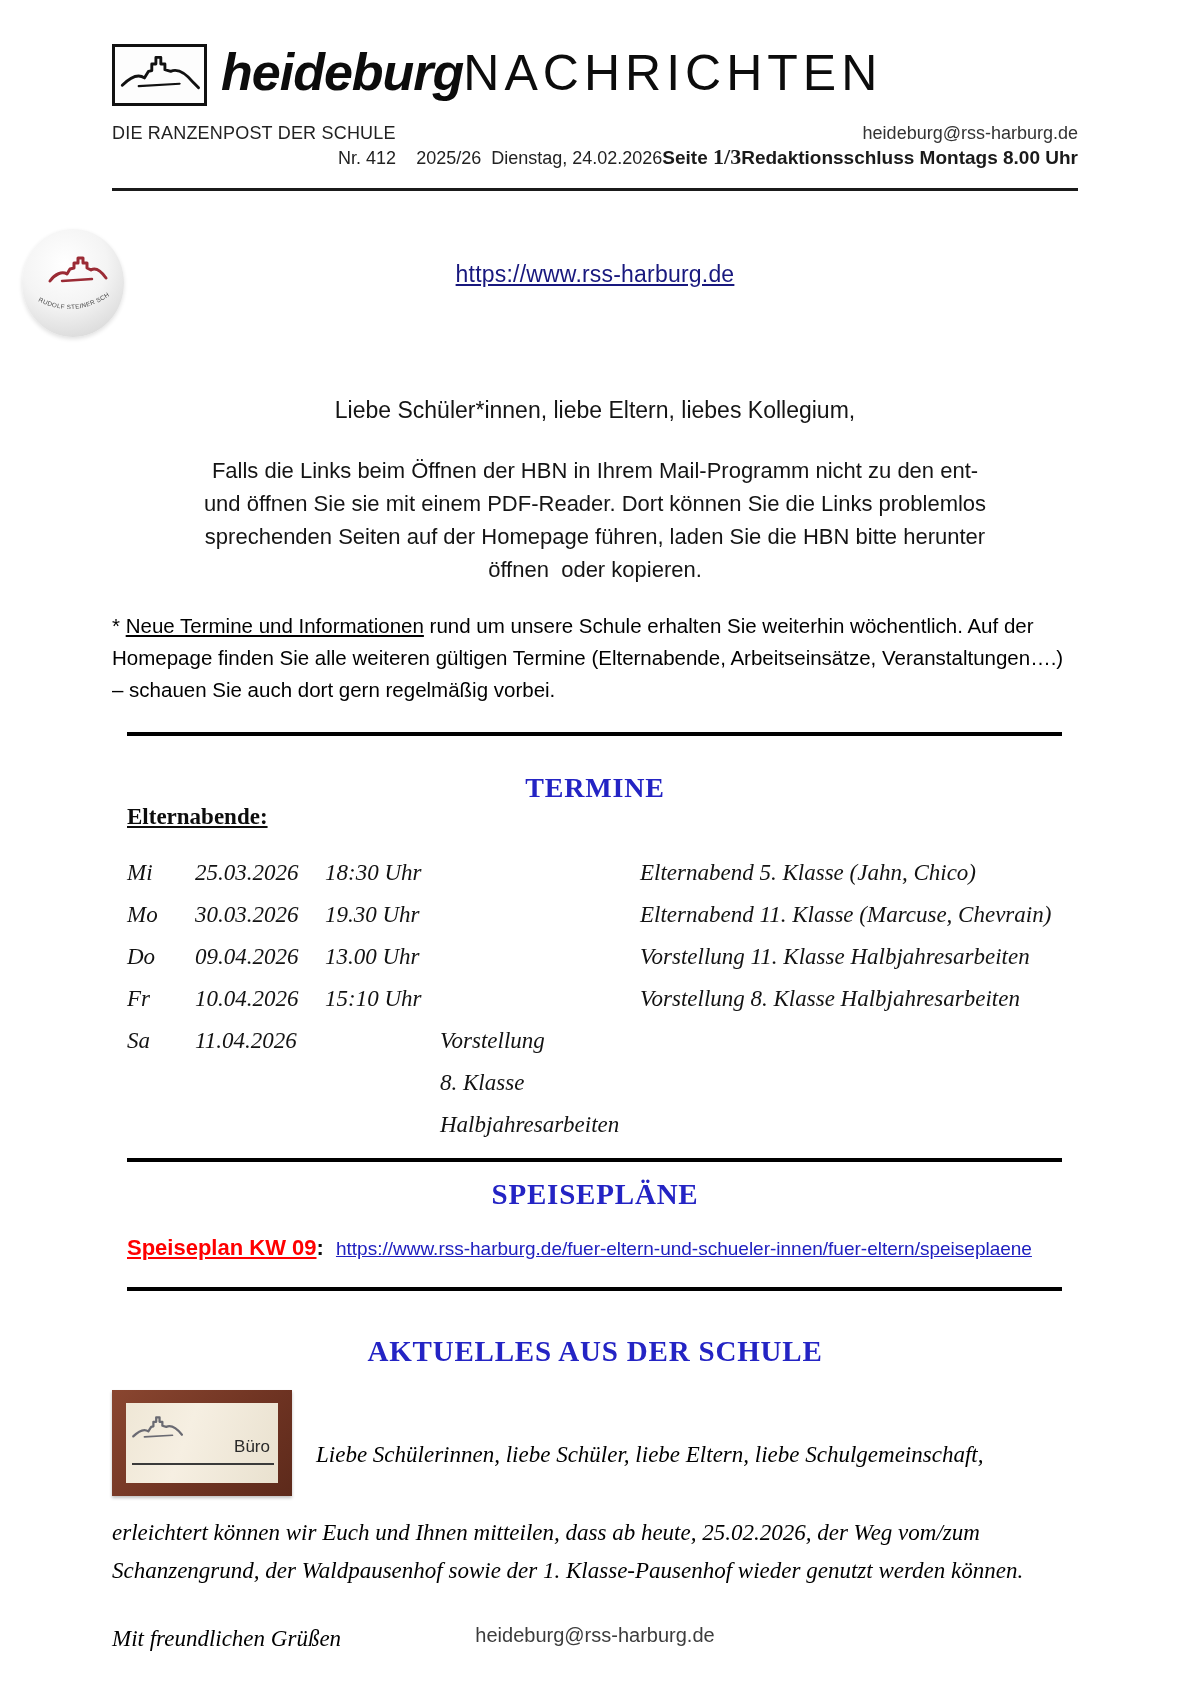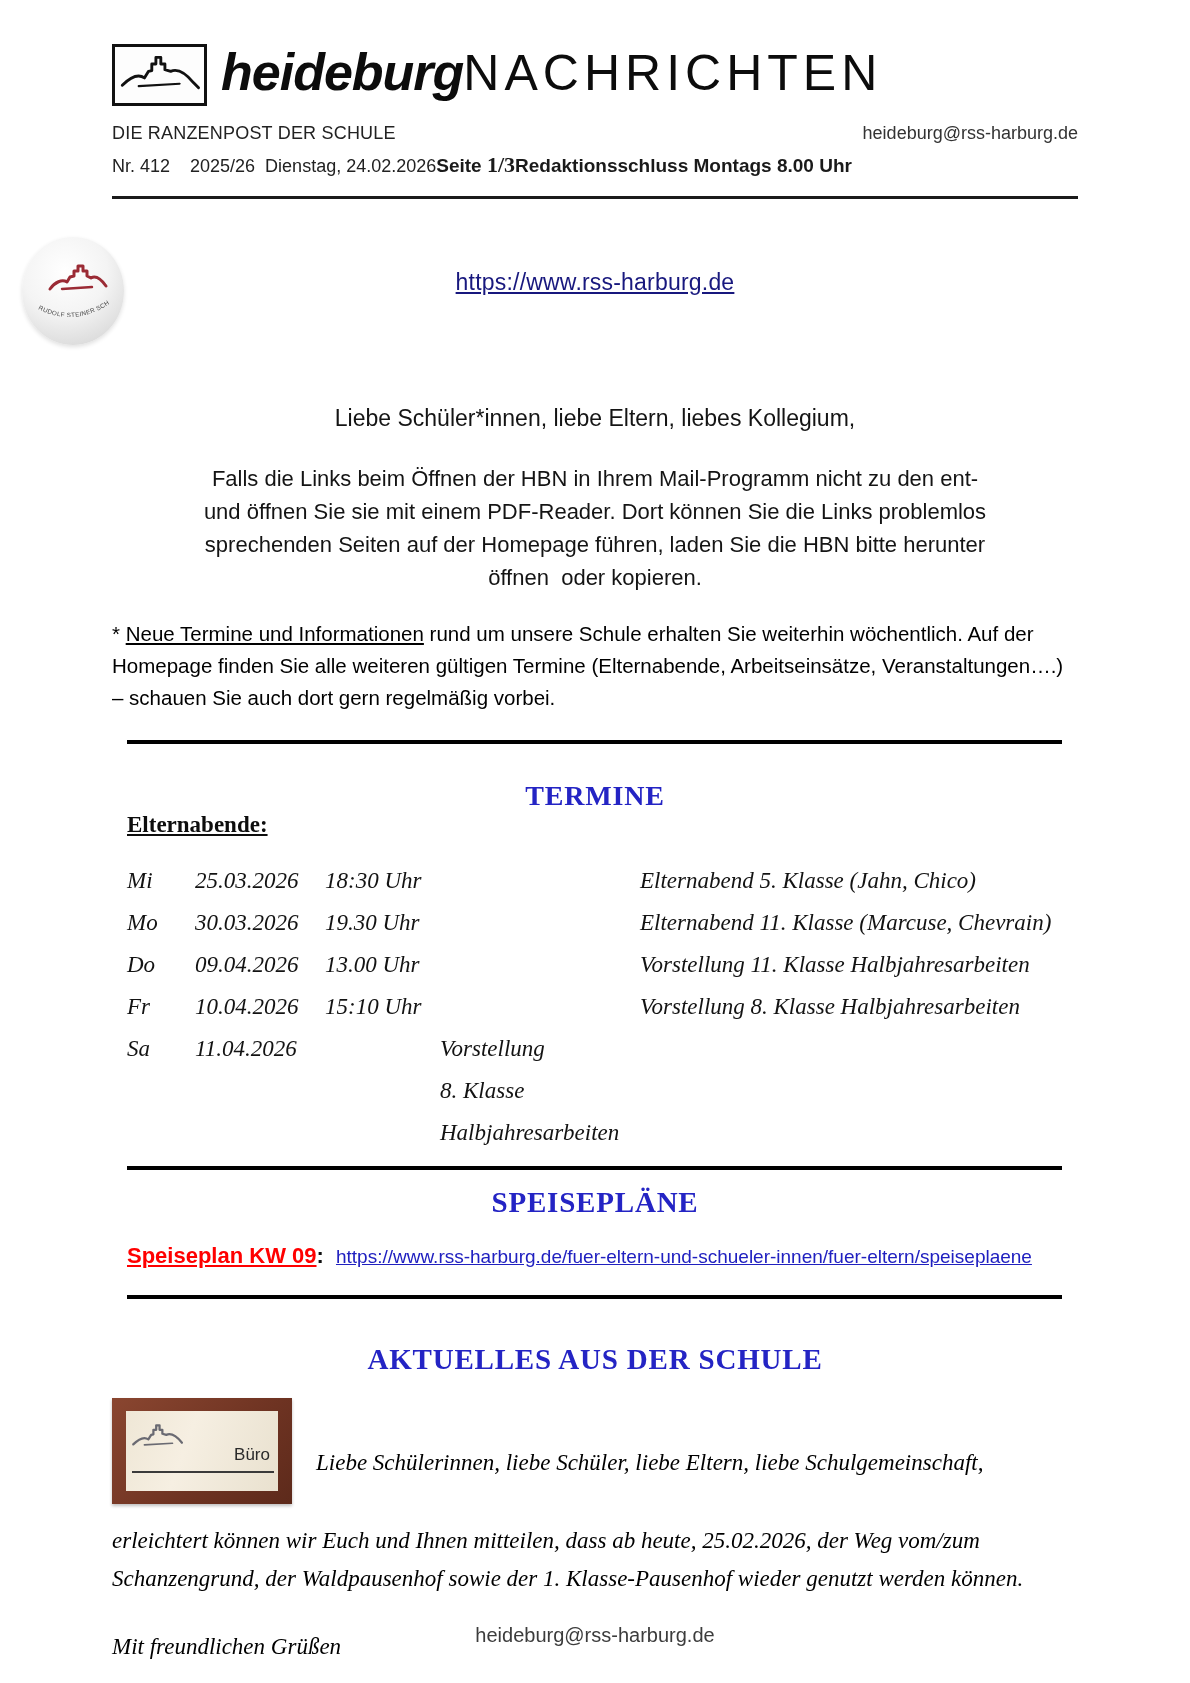--- a/index.html
+++ b/index.html
@@ -21,21 +21,21 @@
   .masthead-text { white-space:nowrap; line-height:64px; }
   .masthead-bold {
     font-size:52px; font-weight:bold; font-style:italic; letter-spacing:-1px; color:#0c0c0c;
   }
   .masthead-light {
     font-size:50px; font-weight:400; letter-spacing:5px; color:#0c0c0c;
   }
   .tag-row { display:flex; justify-content:space-between; align-items:baseline; margin-top:6px; }
   .tagline { font-size:18px; color:#222; letter-spacing:0.2px; }
   .hdr-email { font-size:18px; color:#333; }
-  .meta-row { display:flex; justify-content:flex-start; align-items:baseline; margin-top:8px; }
+  .meta-row { display:flex; justify-content:flex-end; align-items:baseline; }
   .issue-line { font-size:18px; color:#222; white-space:pre; }
   .page-indicator { white-space:pre; }
   .page-indicator .lbl { font-weight:bold; font-size:19px; }
   .page-indicator .num { font-family:"Liberation Serif", serif; font-size:22px; font-weight:bold; }
   .deadline { font-weight:bold; font-size:19px; }
   .rule-header { height:3px; background:#1b1b1b; margin-top:18px; }
 
   
   .rule { height:4px; background:#000; width:935px; margin-left:15px; }
 

